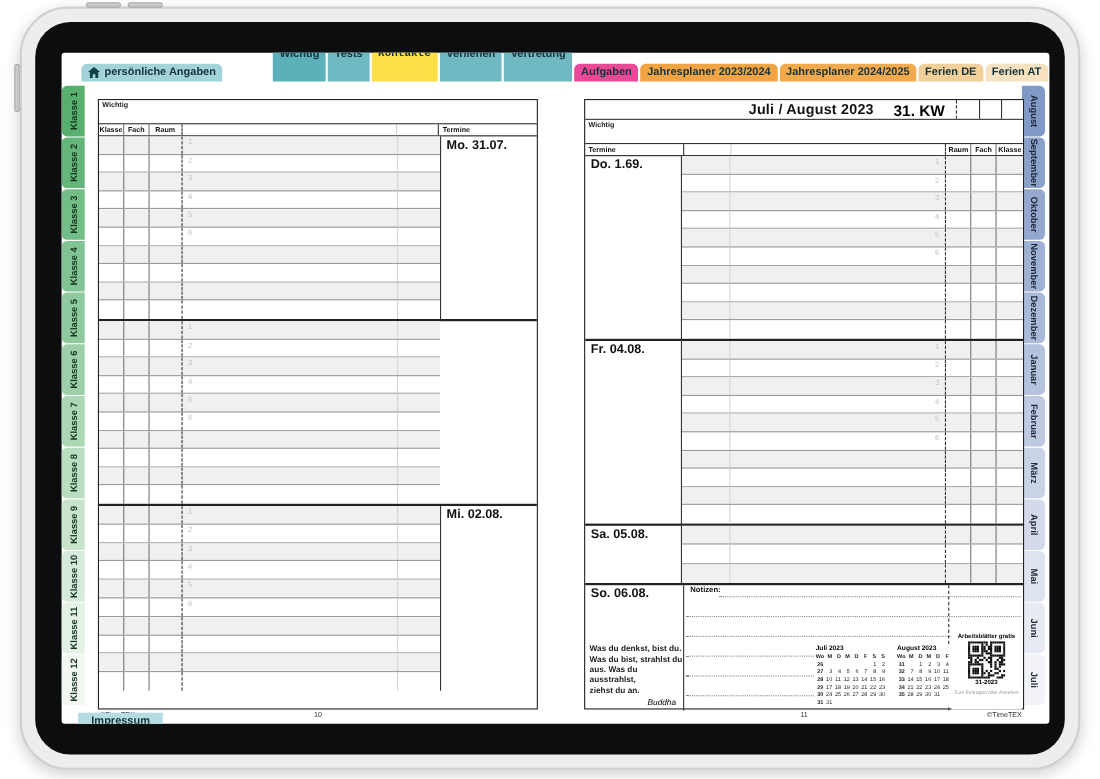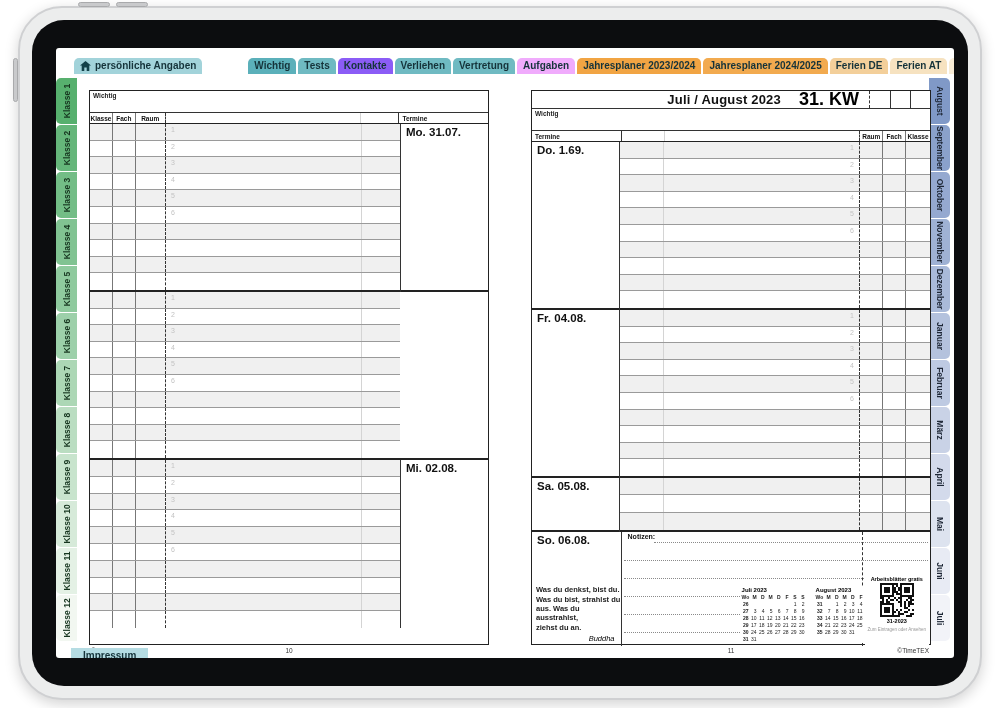--- a/index.html
+++ b/index.html
@@ -43,21 +43,21 @@
   
   .page { position:absolute; top:42px; width:400px; }
   .page.left { left:33px; } .page.right { left:475px; }
   .ptable { border:1.5px solid #222; height:555px; background:#fff; }
 
   .title-row { height:18px; display:flex; align-items:center; border-bottom:1px solid #333; }
   .title-row .lead { width:76px; height:100%; border-right:1px dashed #333; }
   .ptitle { font-size:13px; font-weight:bold; color:#111; padding-left:12px; letter-spacing:.2px; }
   .title-row.r { justify-content:flex-end; }
   .ptitle.r { padding-left:0; }
-  .week-label { font-size:18px; font-weight:bold; margin-left:18px; }
+  .week-label { font-size:14px; font-weight:bold; margin-left:18px; }
   .kw-cells { display:flex; height:100%; margin-left:10px; border-left:1px dashed #333; }
   .kw-cell { width:20px; height:100%; border-left:1px solid #333; }
   .kw-cell:first-child { border-left:none; }
 
   .wichtig-row { height:22px; border-bottom:1px solid #333; position:relative; }
   .wichtig-label { position:absolute; left:3px; top:1px; font-size:6.5px; font-weight:bold; color:#222; }
 
   .colhdr { height:11px; display:flex; border-bottom:1.5px solid #222; font-size:6.5px; font-weight:bold; color:#111; }
   .colhdr .cell { height:100%; display:flex; align-items:center; justify-content:center; }
   .colhdr .cell.lbl-left { justify-content:flex-start; padding-left:3px; }
@@ -125,24 +125,24 @@
           <span class="home-icon">
             <svg width="11" height="10" viewBox="0 0 11 10">
                 <path d="M5.5 0 L11 4.5 L9.3 4.5 L9.3 10 L6.7 10 L6.7 6.4 L4.3 6.4 L4.3 10 L1.7 10 L1.7 4.5 L0 4.5 Z" fill="#14424a"></path>
               </svg>
           </span>
           <span>persönliche Angaben</span>
         </div>
         <div class="teal-group" id="teal-tabs">
             <div class="tab" style="background: rgb(91, 176, 186);">Wichtig</div>
             <div class="tab" style="background: rgb(111, 186, 194);">Tests</div>
-            <div class="tab" style="background: #8b5cf6;">Kontakte</div>
+            <div class="tab" style="background: #fde047; font-family: Liberation Mono, monospace;">Kontakte</div>
             <div class="tab" style="background: rgb(111, 186, 194);">Verliehen</div>
             <div class="tab" style="background: rgb(111, 186, 194);">Vertretung</div>
-            <div class="tab" style="background: #f0abfc;">Aufgaben</div>
+            <div class="tab" style="background: #ec4899; margin-top: 16px;">Aufgaben</div>
           </div>
         <div class="orange-group" id="orange-tabs">
             <div class="tab" style="background: rgb(241, 164, 67);">Jahresplaner 2023/2024</div>
             <div class="tab" style="background: rgb(242, 170, 79);">Jahresplaner 2024/2025</div>
             <div class="tab" style="background: rgb(243, 207, 154);">Ferien DE</div>
             <div class="tab" style="background: rgb(246, 226, 192);">Ferien AT</div>
             <div class="tab" style="background: rgb(248, 236, 214);">Ferien CH</div>
           </div>
       </div>
 

